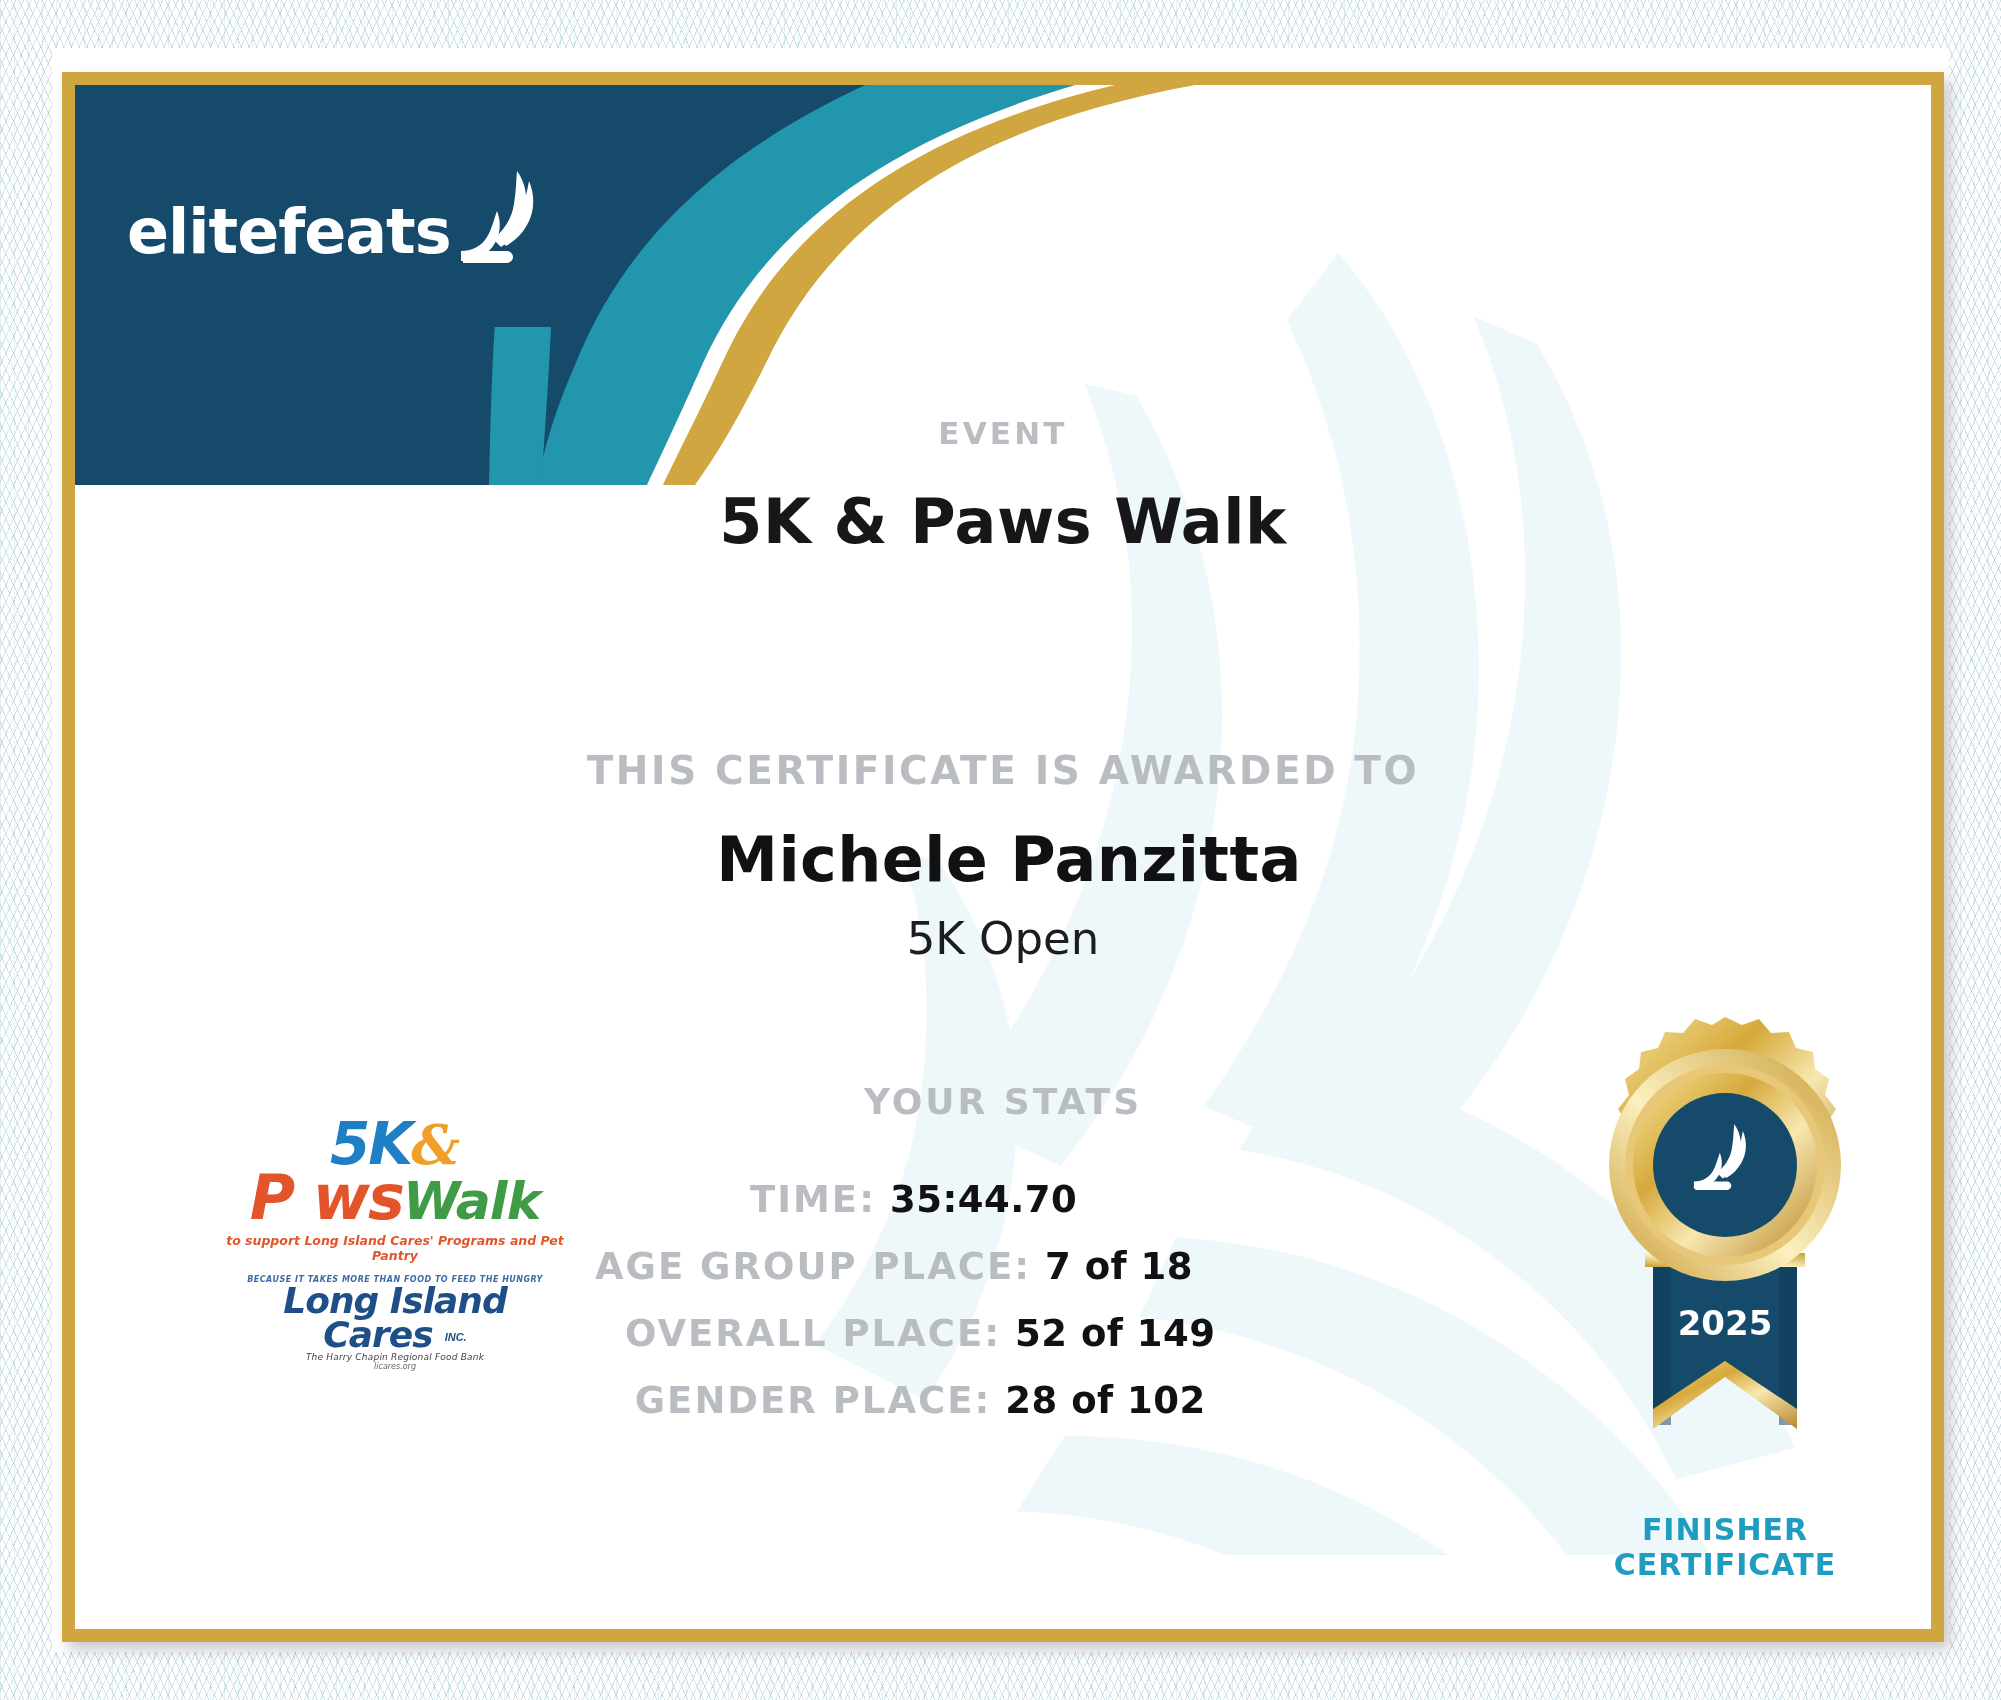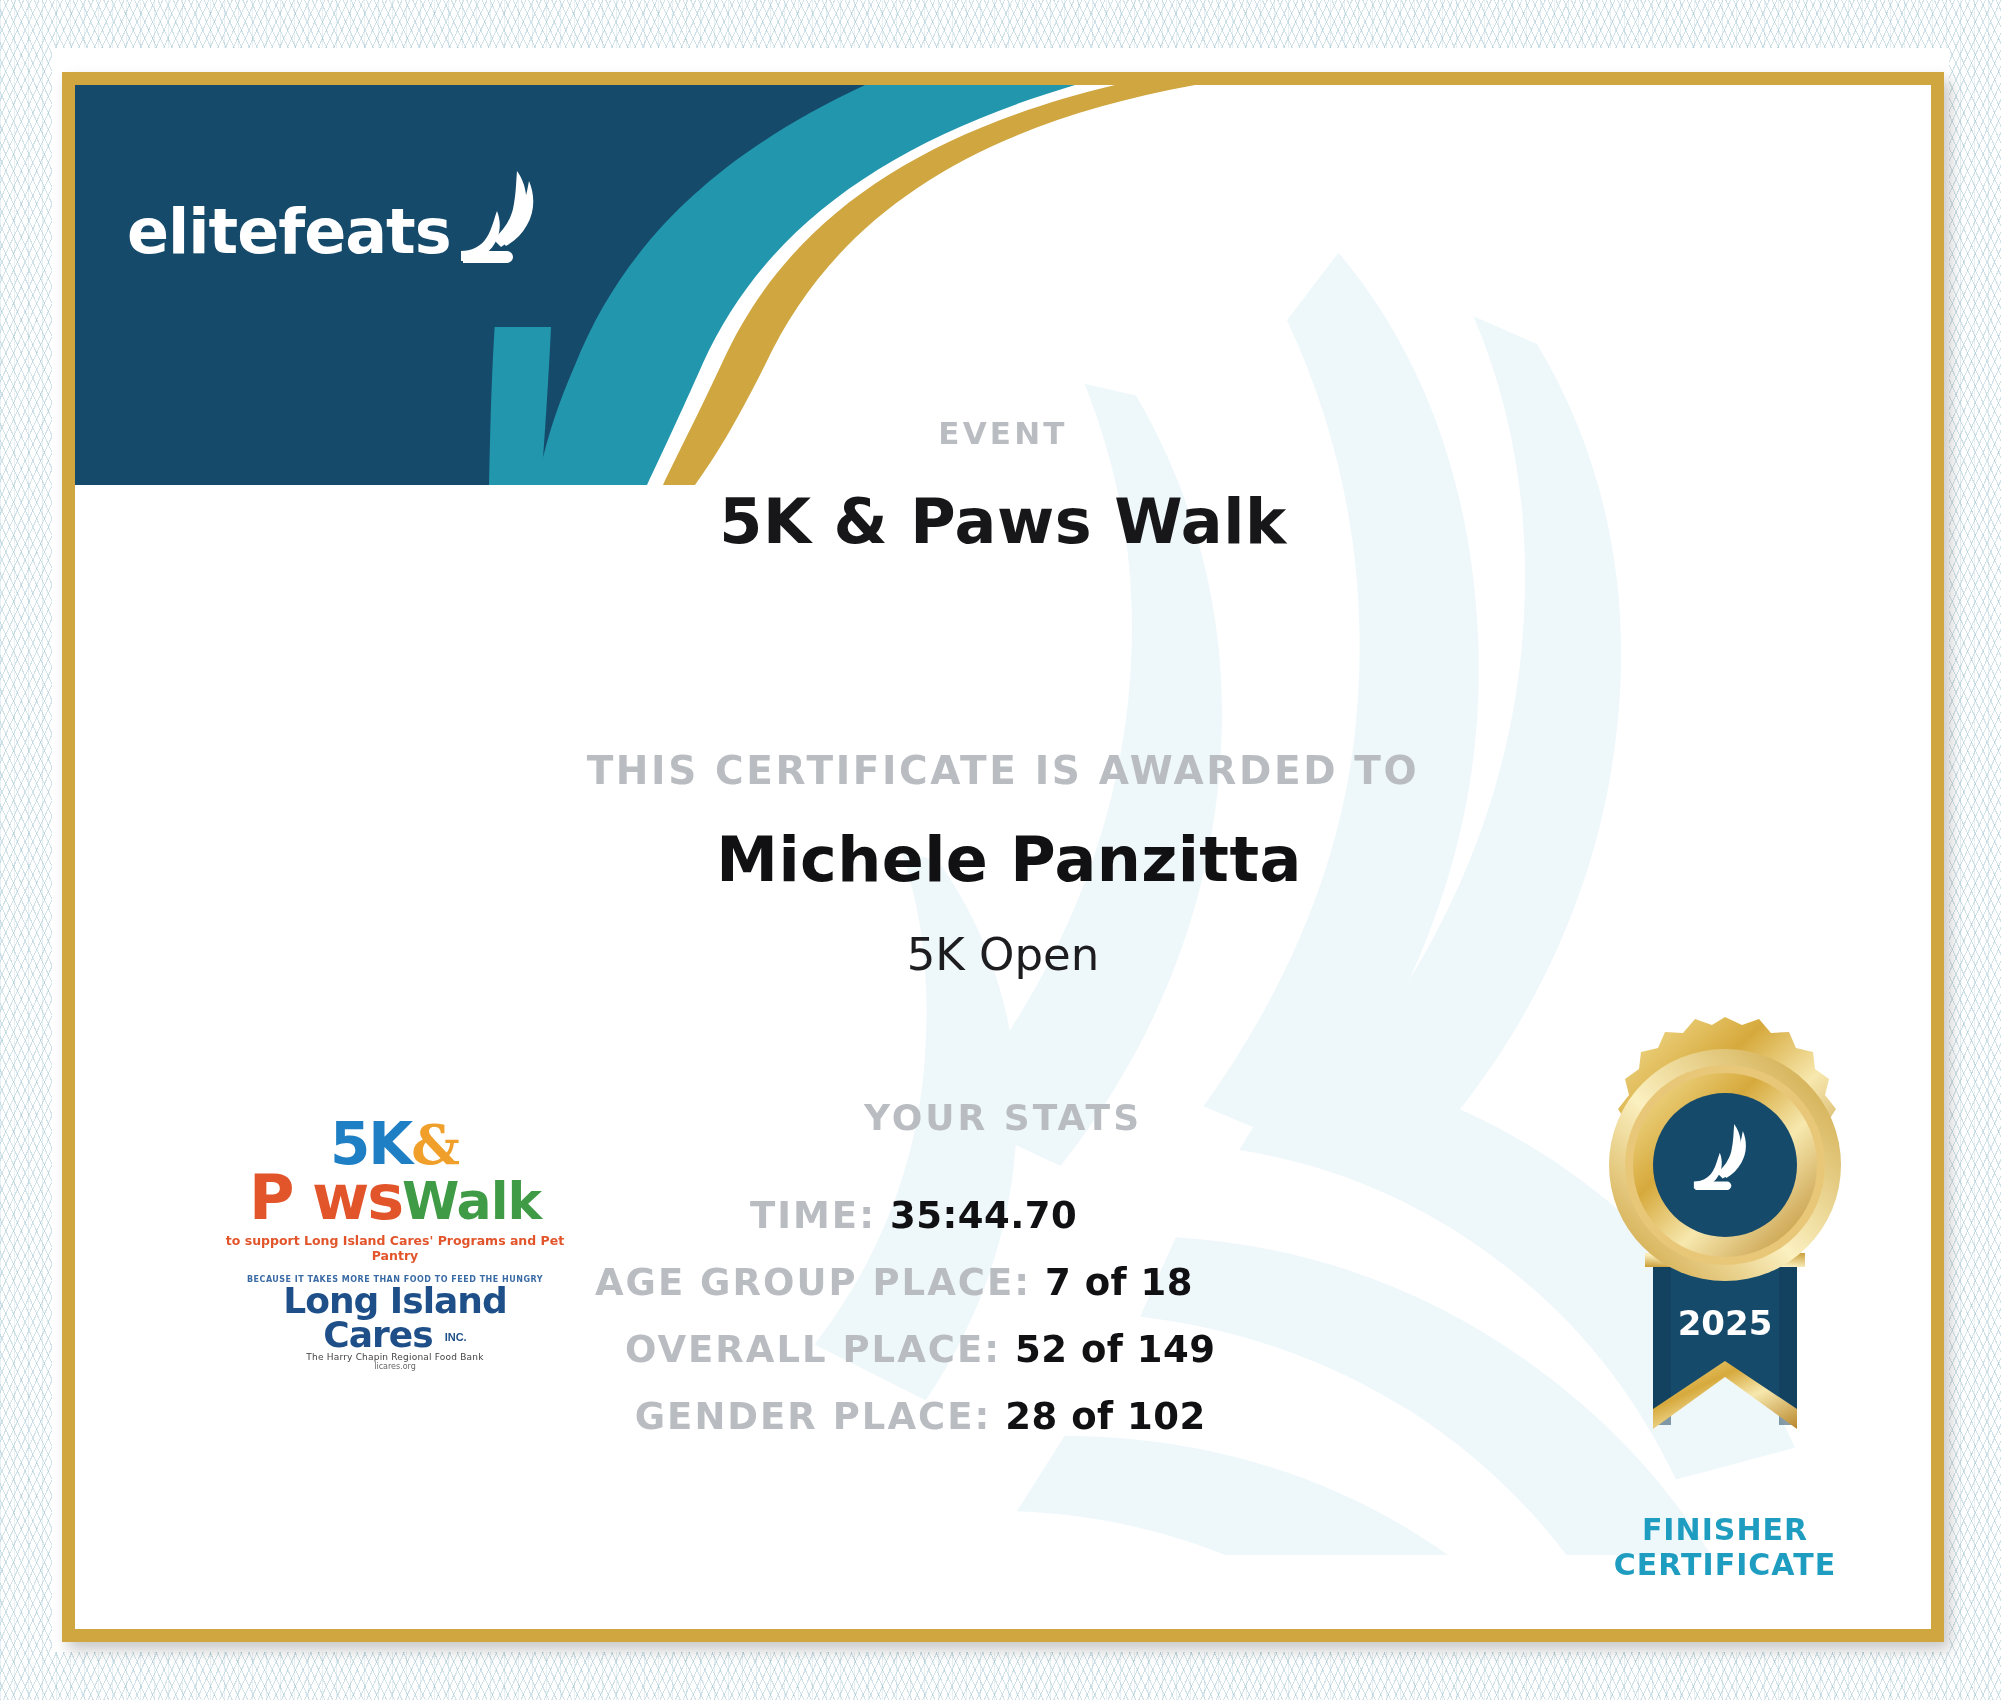--- a/index.html
+++ b/index.html
@@ -136,21 +136,21 @@
   .athlete-name {
     margin-top: 30px;
     color: #111114;
     font-family: "DejaVu Sans", sans-serif;
     font-size: 62px;
     font-weight: 700;
     letter-spacing: 0.4px;
     margin-left: 12px;
   }
   .division {
-    margin-top: 32px;
+    margin-top: 16px;
     color: #1d1d20;
     font-family: "DejaVu Sans", sans-serif;
     font-size: 45px;
     font-weight: 400;
   }
   .stats-label {
     margin-top: 116px;
     color: #b9bdc2;
     font-family: "DejaVu Sans", sans-serif;
     font-size: 36px;
@@ -191,20 +191,21 @@
     min-width: 210px;
   }
 
   
   .event-logo {
     position: absolute;
     left: 140px;
     top: 1030px;
     width: 360px;
     text-align: center;
+    font-style: italic;
   }
   .pw-line1 {
     font-family: "DejaVu Sans", sans-serif;
     font-size: 0;
     line-height: 1;
     white-space: nowrap;
   }
   .pw-5k {
     font-family: "DejaVu Sans", sans-serif;
     font-size: 58px;

